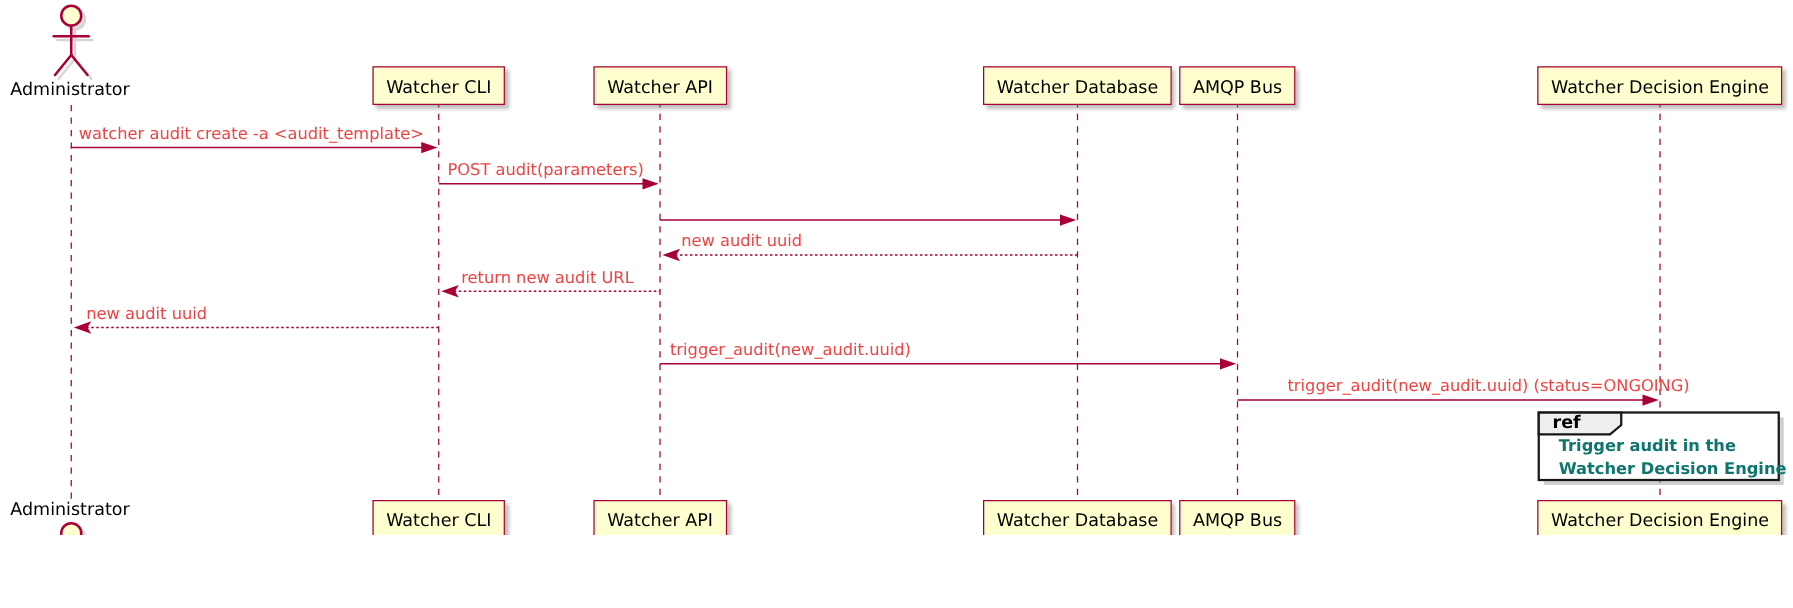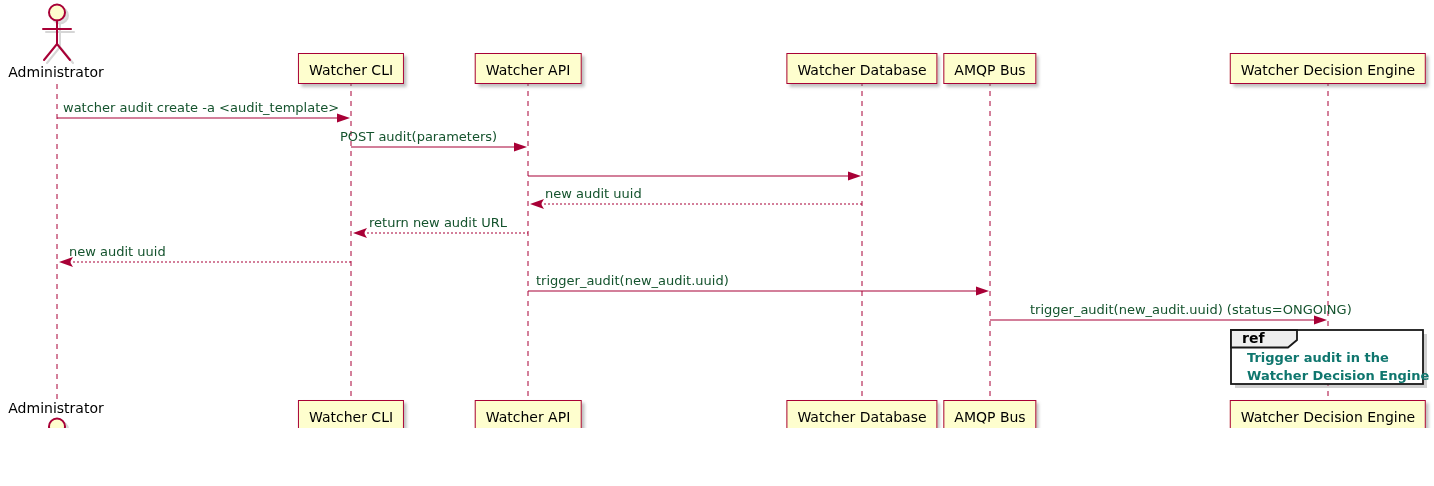--- a/index.html
+++ b/index.html
@@ -35,21 +35,21 @@
     position: absolute;
     transform: translateX(-50%);
     font-size: 14px;
     color: #000000;
     white-space: nowrap;
     line-height: 16px;
   }
   .msg-label {
     position: absolute;
     font-size: 13px;
-    color: #14532d;
+    color: #ef4444;
     white-space: nowrap;
     height: 17px;
     line-height: 17px;
   }
   .ref-keyword {
     position: absolute;
     font-size: 14px;
     font-weight: bold;
     color: #000000;
     white-space: nowrap;
@@ -146,21 +146,21 @@
   </svg>
 
   <div class="actor-label" style="left:56px; top:64px;">Administrator</div>
   <div class="pbox" style="left:351px; top:53px;">Watcher CLI</div>
   <div class="pbox" style="left:528px; top:53px;">Watcher API</div>
   <div class="pbox" style="left:862px; top:53px;">Watcher Database</div>
   <div class="pbox" style="left:990px; top:53px;">AMQP Bus</div>
   <div class="pbox" style="left:1328px; top:53px;">Watcher Decision Engine</div>
 
   <div class="msg-label" style="left:63px;  top:99px;">watcher audit create -a &lt;audit_template&gt;</div>
-  <div class="msg-label" style="left:340px; top:128px;text-align:center;">POST audit(parameters)</div>
+  <div class="msg-label" style="left:358px; top:128px;text-align:center;">POST audit(parameters)</div>
   <div class="msg-label" style="left:545px; top:185px;">new audit uuid</div>
   <div class="msg-label" style="left:369px; top:214px;">return new audit URL</div>
   <div class="msg-label" style="left:69px;  top:243px;">new audit uuid</div>
   <div class="msg-label" style="left:536px; top:272px;">trigger_audit(new_audit.uuid)</div>
   <div class="msg-label" style="left:1030px; top:301px;">trigger_audit(new_audit.uuid) (status=ONGOING)</div>
 
   <div class="ref-keyword" style="left:1242px; top:331px;">ref</div>
   <div class="ref-text" style="left:1247px; top:349px;">Trigger audit in the</div>
   <div class="ref-text" style="left:1247px; top:367px;">Watcher Decision Engine</div>
 

